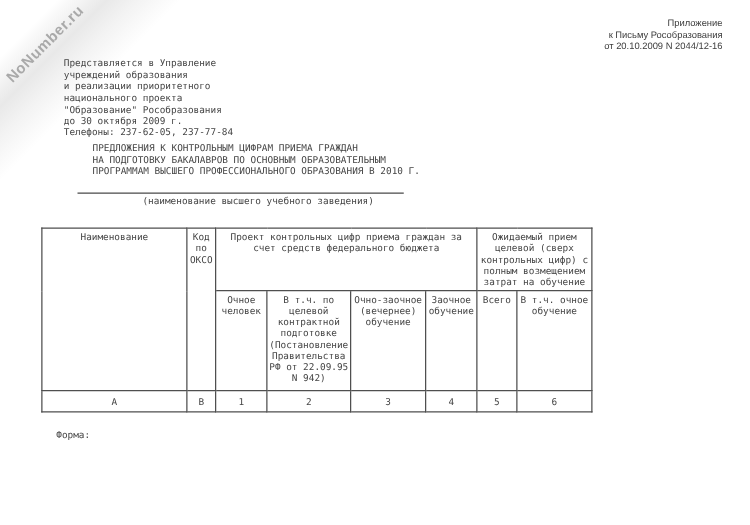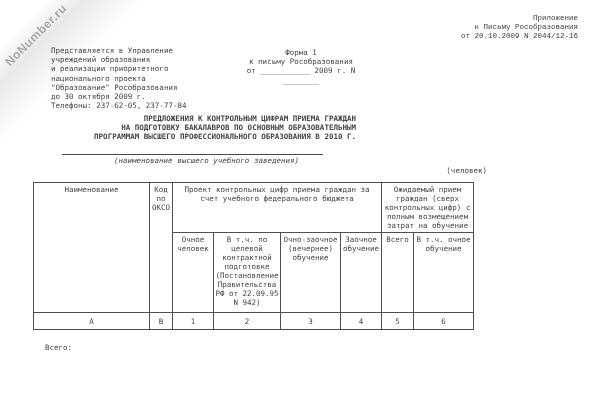--- a/index.html
+++ b/index.html
@@ -1,21 +1,21 @@
 <!DOCTYPE html>
 <html><head>
 <meta charset="utf-8">
 <style>
   html,body { margin:0; padding:0; background:#ffffff; }
   .page {
     position:relative; width:600px; height:420px; background:#ffffff;
     overflow:hidden; font-family:"DejaVu Sans Mono", monospace; color:#454545;
   }
   .mono { font-size:7.5px; line-height:9.2px; white-space:pre-line;margin-left:14px; }
-  .sans { font-family:Liberation Mono, monospace; }
+  .sans { font-family:Liberation Sans, sans-serif; }
 
   
   .wm-band {
     position:absolute; left:-70px; top:10px; width:240px; height:70px;
     transform:rotate(-45deg);
     background:linear-gradient(to bottom,
       rgba(215,215,215,0) 0%, rgba(205,205,205,0.45) 40%,
       rgba(215,215,215,0.30) 65%, rgba(255,255,255,0) 100%);
   }
   .wm-text {
@@ -23,24 +23,24 @@
     transform:rotate(-45deg); font-family:"Liberation Sans", sans-serif;
     font-size:12px; font-weight:bold; letter-spacing:0.5px; color:#a9a9a9;
   }
 
   .meta-header {
     position:absolute; top:14px; right:22px; text-align:right;
     font-size:7.5px; line-height:9.2px; color:#3c3c3c; white-space:pre-line;
   }
   .submission { position:absolute; left:37px; top:46px; }
   .form-block { position:absolute; left:214px; top:48px; width:146px; text-align:center; }
-  .doc-title  { position:absolute; left:60px;  top:114px; width:282px; text-align:right;font-weight:bold; }
+  .doc-title  { position:absolute; left:60px;  top:114px; width:282px; text-align:left; }
 
   .sig-line    { position:absolute; left:62px; top:154px; width:261px; height:1px; background:#4a4a4a; }
-  .sig-caption { position:absolute; left:62px; top:156px; width:261px; text-align:center;font-style:italic; }
+  .sig-caption { position:absolute; left:62px; top:156px; width:261px; text-align:center; }
 
   .units { position:absolute; left:33px; top:166px; width:440px; text-align:right; }
 
   .form-table {
     position:absolute; left:33px; top:182px;
     border-collapse:collapse; table-layout:fixed; width:440px;
   }
   .form-table td {
     border:1px solid #4f4f4f; font-size:7.5px; line-height:9px;
     text-align:center; vertical-align:top; padding:2px 1px;
@@ -63,54 +63,50 @@
 от 20.10.2009 N 2044/12-16</div>
 
   <div class="submission mono">Представляется в Управление
 учреждений образования
 и реализации приоритетного
 национального проекта
 "Образование" Рособразования
 до 30 октября 2009 г.
 Телефоны: 237-62-05, 237-77-84</div>
 
-  <div class="form-block mono">Форма 1
-к письму Рособразования
-от ___________ 2009 г. N ________</div>
 
   <div class="doc-title mono">ПРЕДЛОЖЕНИЯ К КОНТРОЛЬНЫМ ЦИФРАМ ПРИЕМА ГРАЖДАН
 НА ПОДГОТОВКУ БАКАЛАВРОВ ПО ОСНОВНЫМ ОБРАЗОВАТЕЛЬНЫМ
 ПРОГРАММАМ ВЫСШЕГО ПРОФЕССИОНАЛЬНОГО ОБРАЗОВАНИЯ В 2010 Г.</div>
 
   <div class="sig-line"></div>
   <div class="sig-caption mono">(наименование высшего учебного заведения)</div>
 
-  <div class="units mono">(человек)</div>
 
   <table class="form-table">
     <colgroup>
       <col style="width:116px">
         <col style="width:23px">
         <col style="width:41px">
       <col style="width:67px">
         <col style="width:60px">
         <col style="width:41px">
       <col style="width:32px">
         <col style="width:60px">
     </colgroup>
     <tbody>
         <tr style="height:49px">
       <td rowspan="2">Наименование</td>
       <td rowspan="2">Код
 по
 ОКСО</td>
       <td colspan="4">Проект контрольных цифр приема граждан за
-счет учебного федерального бюджета</td>
+счет средств федерального бюджета</td>
       <td colspan="2">Ожидаемый прием
-граждан (сверх
+целевой (сверх
 контрольных цифр) с
 полным возмещением
 затрат на обучение</td>
     </tr>
     <tr style="height:80px">
       <td>Очное
 человек</td>
       <td>В т.ч. по
 целевой
 контрактной
@@ -134,15 +130,15 @@
       <td>1</td>
       <td>2</td>
       <td>3</td>
       <td>4</td>
       <td>5</td>
       <td>6</td>
     </tr>
   </tbody>
     </table>
 
-  <div class="footer-total mono">Всего:</div>
+  <div class="footer-total mono">Форма:</div>
 
 </div>
 
 </body></html>

